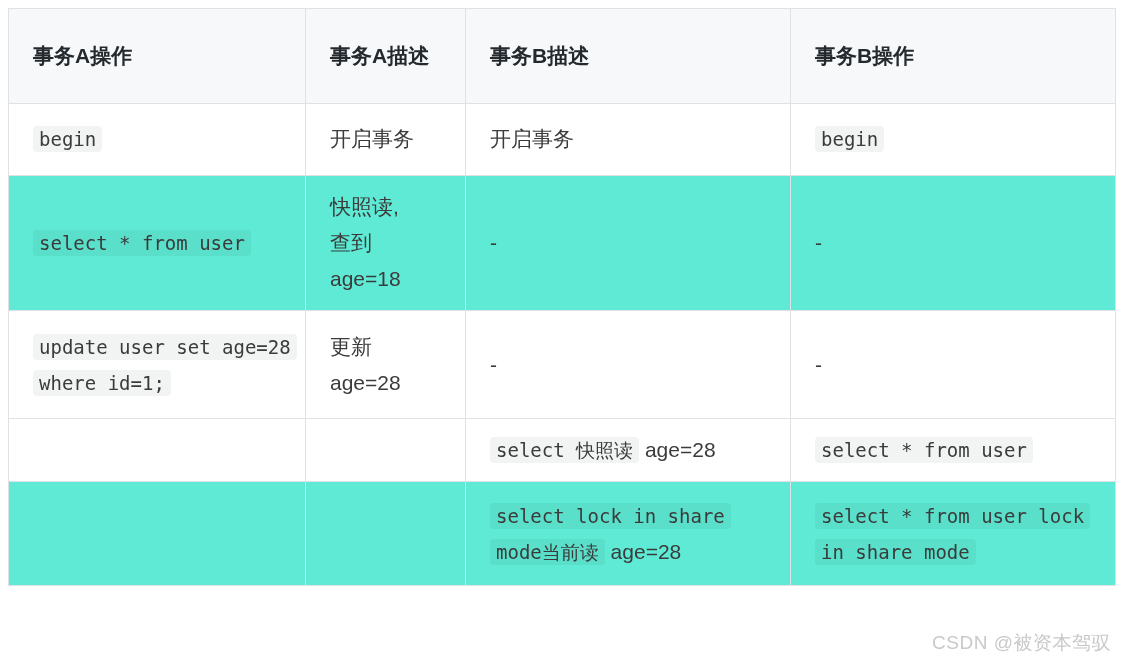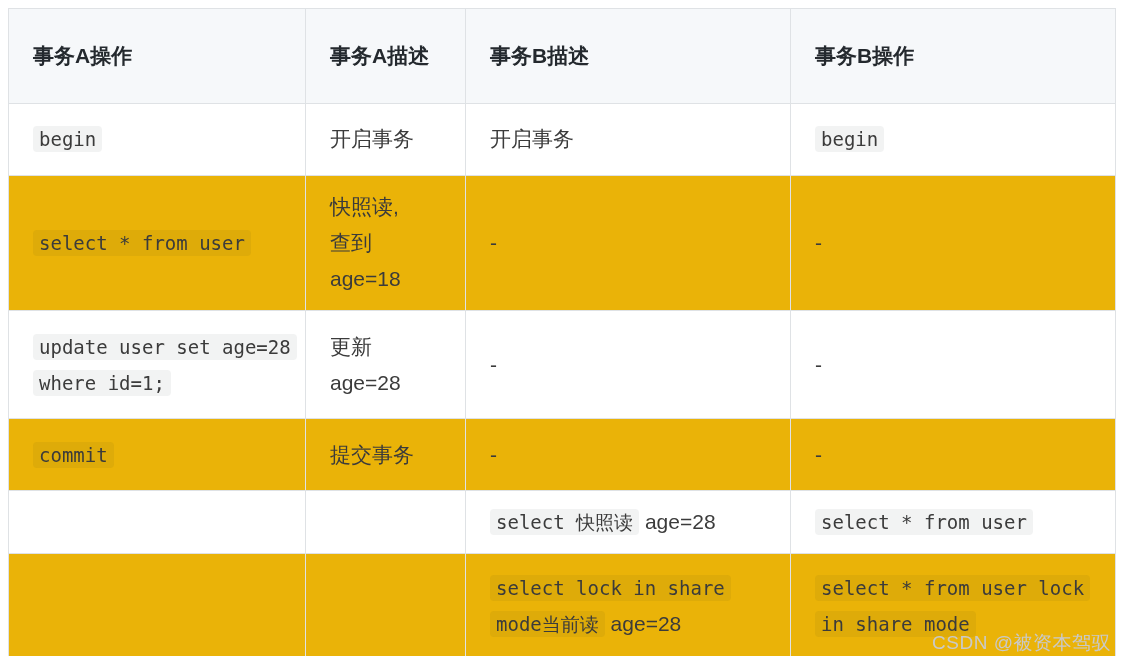--- a/index.html
+++ b/index.html
@@ -58,21 +58,21 @@
     height: 74px;
     padding-top: 10px;
     padding-bottom: 10px;
   }
 
   table.tx-table tbody tr.row-odd > td {
     background: #ffffff;
     padding-left: 24px;
   }
   table.tx-table tbody tr.row-even > td {
-    background: #eab308;
+    background: #5eead4;
   }
 
   code.ic {
     font-family: "DejaVu Sans Mono", "Liberation Mono", monospace;
     background-color: rgba(27, 31, 35, 0.055);
     border-radius: 4px;
     padding: 2px 6px;
     font-size: 19px;
     color: #3b3b3b;
     box-decoration-break: clone;
@@ -144,26 +144,20 @@
       </tr>
 
       <tr class="row-odd tall-b">
         <td><code class="ic">update user set age=28 where id=1;</code></td>
         <td style="white-space:pre-line">更新
 age=28</td>
         <td class="cell-dash">-</td>
         <td class="cell-dash">-</td>
       </tr>
 
-      <tr class="row-even mid">
-        <td><code class="ic">commit</code></td>
-        <td>提交事务</td>
-        <td class="cell-dash">-</td>
-        <td class="cell-dash">-</td>
-      </tr>
 
       <tr class="row-odd short">
         <td></td>
         <td></td>
         <td><code class="ic">select 快照读</code><span> age=28</span></td>
         <td><code class="ic">select * from user</code></td>
       </tr>
 
       <tr class="row-even last">
         <td></td>

